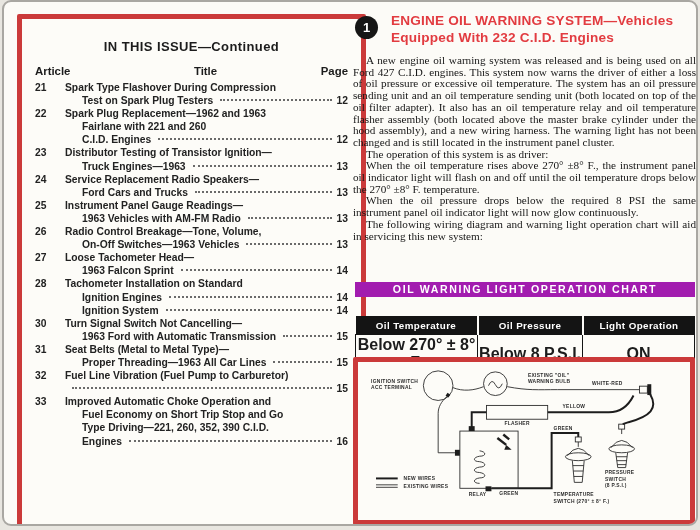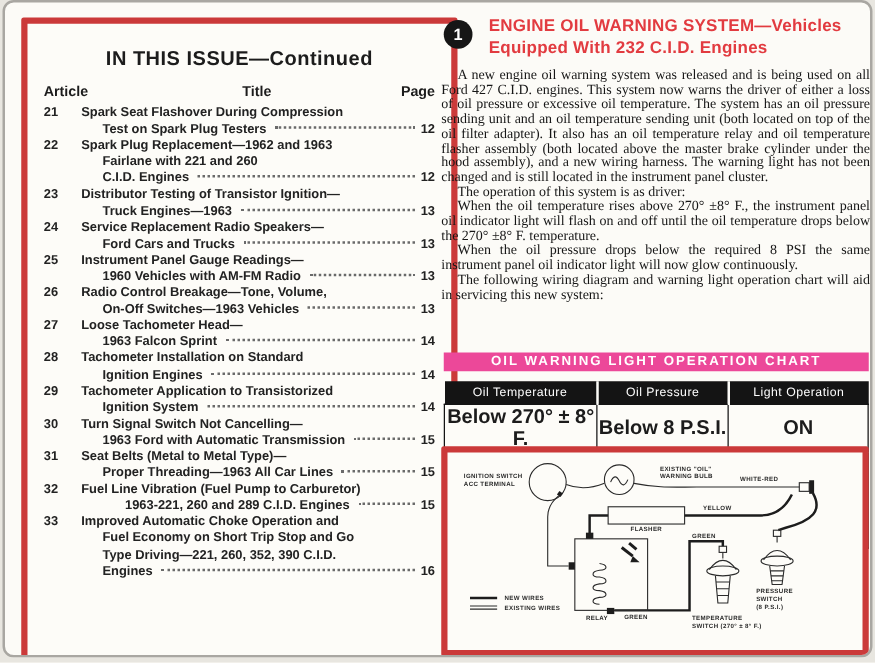--- a/index.html
+++ b/index.html
@@ -9,21 +9,21 @@
     font-family:"Liberation Sans",sans-serif;overflow:hidden;
     box-sizing:border-box;
   }
   
   .toc-box{
     position:absolute;left:13px;top:12px;width:313px;height:490px;
     border:5px solid #cb3a3a;background:#fdfcf8;border-radius:2px;
     padding:20px 13px 0 13px;box-sizing:content-box;
   }
   .toc-title{
-    margin:0;text-align:center;font-size:16px;font-weight:bold;color:#1c1c1c;
+    margin:0;text-align:center;font-size:13px;font-weight:bold;color:#1c1c1c;
     letter-spacing:.4px;
   }
   .toc-head{
     display:flex;justify-content:space-between;align-items:baseline;
     font-size:11.4px;font-weight:bold;color:#1c1c1c;margin:11px 0 4px 0;
   }
   .toc-head .h-article{width:70px;text-align:left;}
   .toc-head .h-title{flex:1;text-align:center;}
   .toc-head .h-page{width:42px;text-align:right;}
   .toc-list{font-size:10.3px;font-weight:bold;color:#222;}
@@ -47,28 +47,28 @@
   }
   .art-text{
     position:absolute;left:0;top:42px;width:343px;height:224px;overflow:hidden;
     font-family:"Liberation Serif",serif;font-size:11.2px;line-height:11.7px;
     color:#161616;text-align:justify;
   }
   .art-text p{margin:0;text-indent:13px;}
   
   .op-chart{position:absolute;left:2px;top:269px;width:340px;}
   .op-title{
-    background:#ec4899;color:#fff;font-size:10.6px;font-weight:bold;
+    background:#a21caf;color:#fff;font-size:10.6px;font-weight:bold;
     letter-spacing:1.6px;text-align:center;line-height:15px;height:15px;
-    margin-bottom:8px;
+    margin-bottom:19px;
   }
   .op-chart table{width:100%;border-collapse:collapse;table-layout:fixed;}
   .op-chart col.c1{width:36%;} .op-chart col.c2{width:31%;} .op-chart col.c3{width:33%;}
   .op-chart th{
-    background:#141414;color:#fff;font-size:9.8px;font-weight:normal;
+    background:#141414;color:#fff;font-size:9.8px;font-weight:bold;
     letter-spacing:.4px;height:16px;border-left:2px solid #fcfbf7;
   }
   .op-chart th:first-child{border-left:none;}
   .op-chart td{
     font-size:16px;font-weight:bold;color:#1c1c1c;text-align:center;height:14.5px;
     border-right:1.4px solid #141414;background:#fdfcf8;
   }
   .op-chart td:last-child{border-right:none;}
   .op-chart tbody{border:1.6px solid #141414;}
   .op-chart tbody tr{border-top:none;}
@@ -99,21 +99,21 @@
   <section class="toc-box">
     <h2 class="toc-title">IN THIS ISSUE—Continued</h2>
     <div class="toc-head">
       <span class="h-article">Article</span>
       <span class="h-title">Title</span>
       <span class="h-page">Page</span>
     </div>
     <div class="toc-list">
         <div class="toc-line">
           <span class="toc-num">21</span>
-          <span class="toc-text">Spark Seat Flashover During Compression</span>
+          <span class="toc-text">Spark Type Flashover During Compression</span>
         </div>
         <div class="toc-line cont">
           <span class="toc-num"></span>
           <span class="toc-text">Test on Spark Plug Testers</span>
           <span class="leader"></span>
           <span class="toc-page">12</span>
         </div>
         <div class="toc-line">
           <span class="toc-num">22</span>
           <span class="toc-text">Spark Plug Replacement—1962 and 1963</span>
@@ -147,21 +147,21 @@
           <span class="toc-text">Ford Cars and Trucks</span>
           <span class="leader"></span>
           <span class="toc-page">13</span>
         </div>
         <div class="toc-line">
           <span class="toc-num">25</span>
           <span class="toc-text">Instrument Panel Gauge Readings—</span>
         </div>
         <div class="toc-line cont">
           <span class="toc-num"></span>
-          <span class="toc-text">1960 Vehicles with AM-FM Radio</span>
+          <span class="toc-text">1963 Vehicles with AM-FM Radio</span>
           <span class="leader"></span>
           <span class="toc-page">13</span>
         </div>
         <div class="toc-line">
           <span class="toc-num">26</span>
           <span class="toc-text">Radio Control Breakage—Tone, Volume,</span>
         </div>
         <div class="toc-line cont">
           <span class="toc-num"></span>
           <span class="toc-text">On-Off Switches—1963 Vehicles</span>
@@ -181,24 +181,20 @@
         <div class="toc-line">
           <span class="toc-num">28</span>
           <span class="toc-text">Tachometer Installation on Standard</span>
         </div>
         <div class="toc-line cont">
           <span class="toc-num"></span>
           <span class="toc-text">Ignition Engines</span>
           <span class="leader"></span>
           <span class="toc-page">14</span>
         </div>
-        <div class="toc-line">
-          <span class="toc-num">29</span>
-          <span class="toc-text">Tachometer Application to Transistorized</span>
-        </div>
         <div class="toc-line cont">
           <span class="toc-num"></span>
           <span class="toc-text">Ignition System</span>
           <span class="leader"></span>
           <span class="toc-page">14</span>
         </div>
         <div class="toc-line">
           <span class="toc-num">30</span>
           <span class="toc-text">Turn Signal Switch Not Cancelling—</span>
         </div>
@@ -217,21 +213,20 @@
           <span class="toc-text">Proper Threading—1963 All Car Lines</span>
           <span class="leader"></span>
           <span class="toc-page">15</span>
         </div>
         <div class="toc-line">
           <span class="toc-num">32</span>
           <span class="toc-text">Fuel Line Vibration (Fuel Pump to Carburetor)</span>
         </div>
         <div class="toc-line cont deep">
           <span class="toc-num"></span>
-          <span class="toc-text">1963-221, 260 and 289 C.I.D. Engines</span>
           <span class="leader"></span>
           <span class="toc-page">15</span>
         </div>
         <div class="toc-line">
           <span class="toc-num">33</span>
           <span class="toc-text">Improved Automatic Choke Operation and</span>
         </div>
         <div class="toc-line cont">
           <span class="toc-num"></span>
           <span class="toc-text">Fuel Economy on Short Trip Stop and Go</span>

